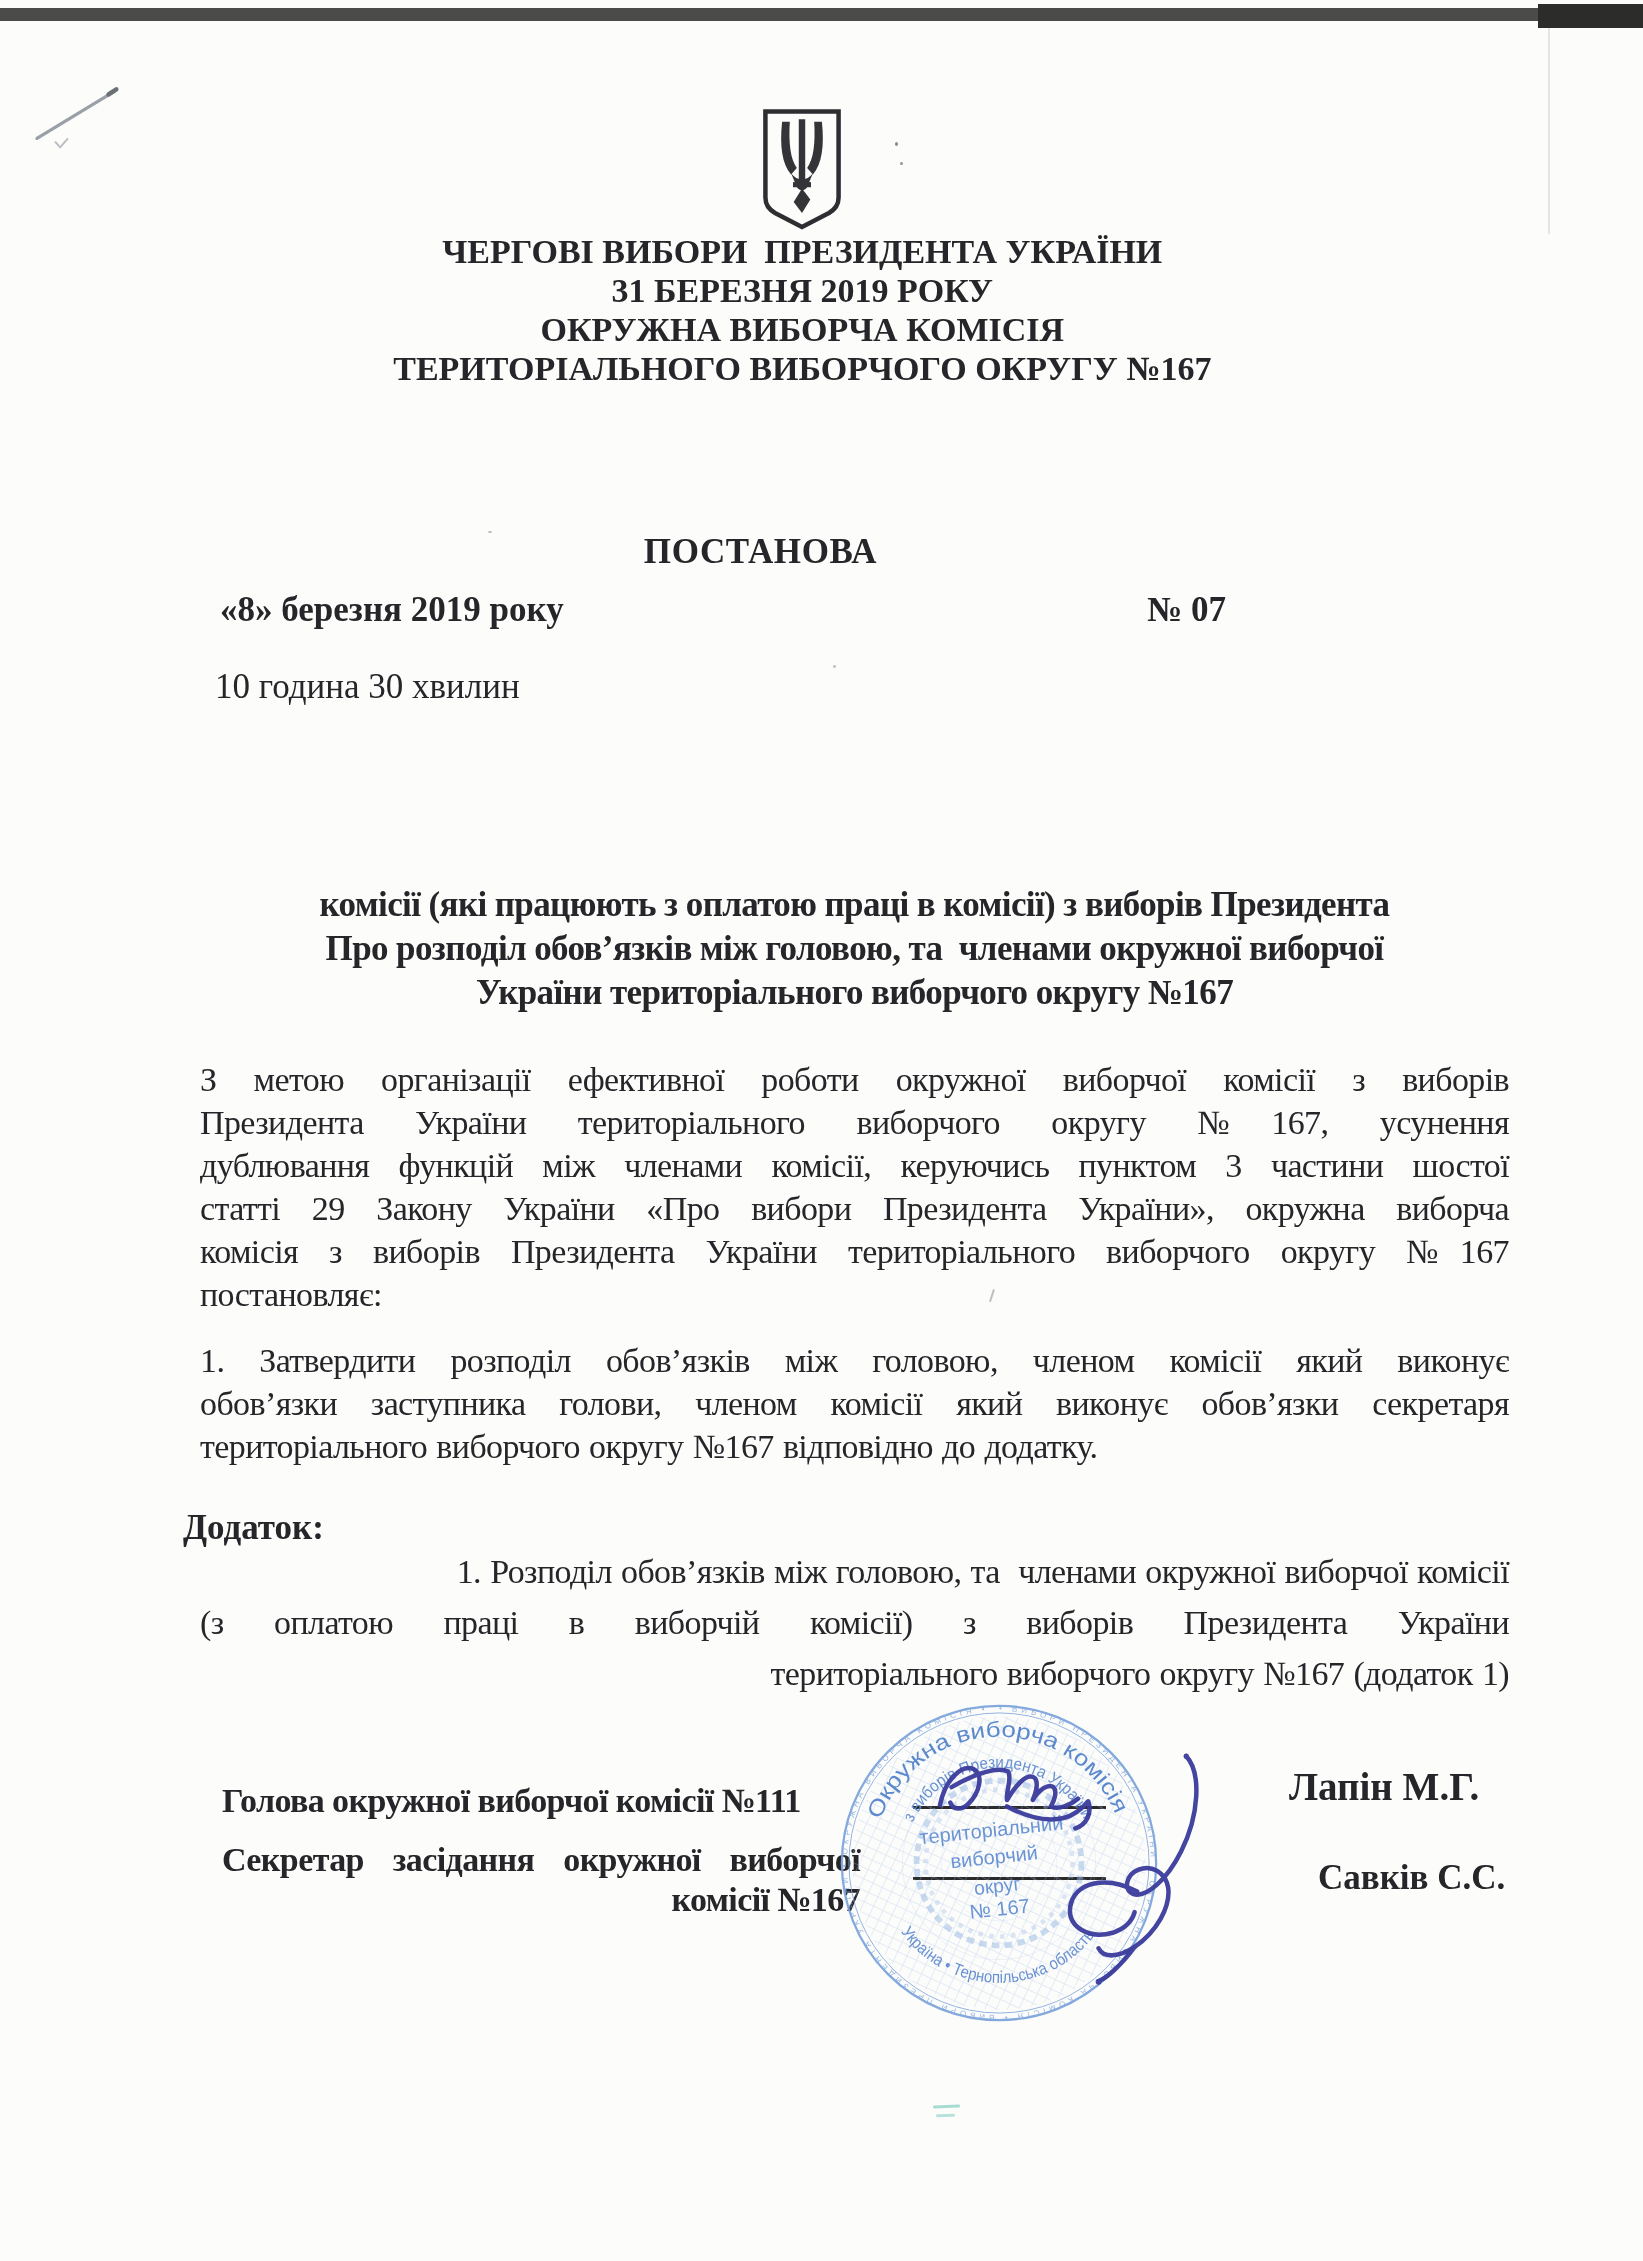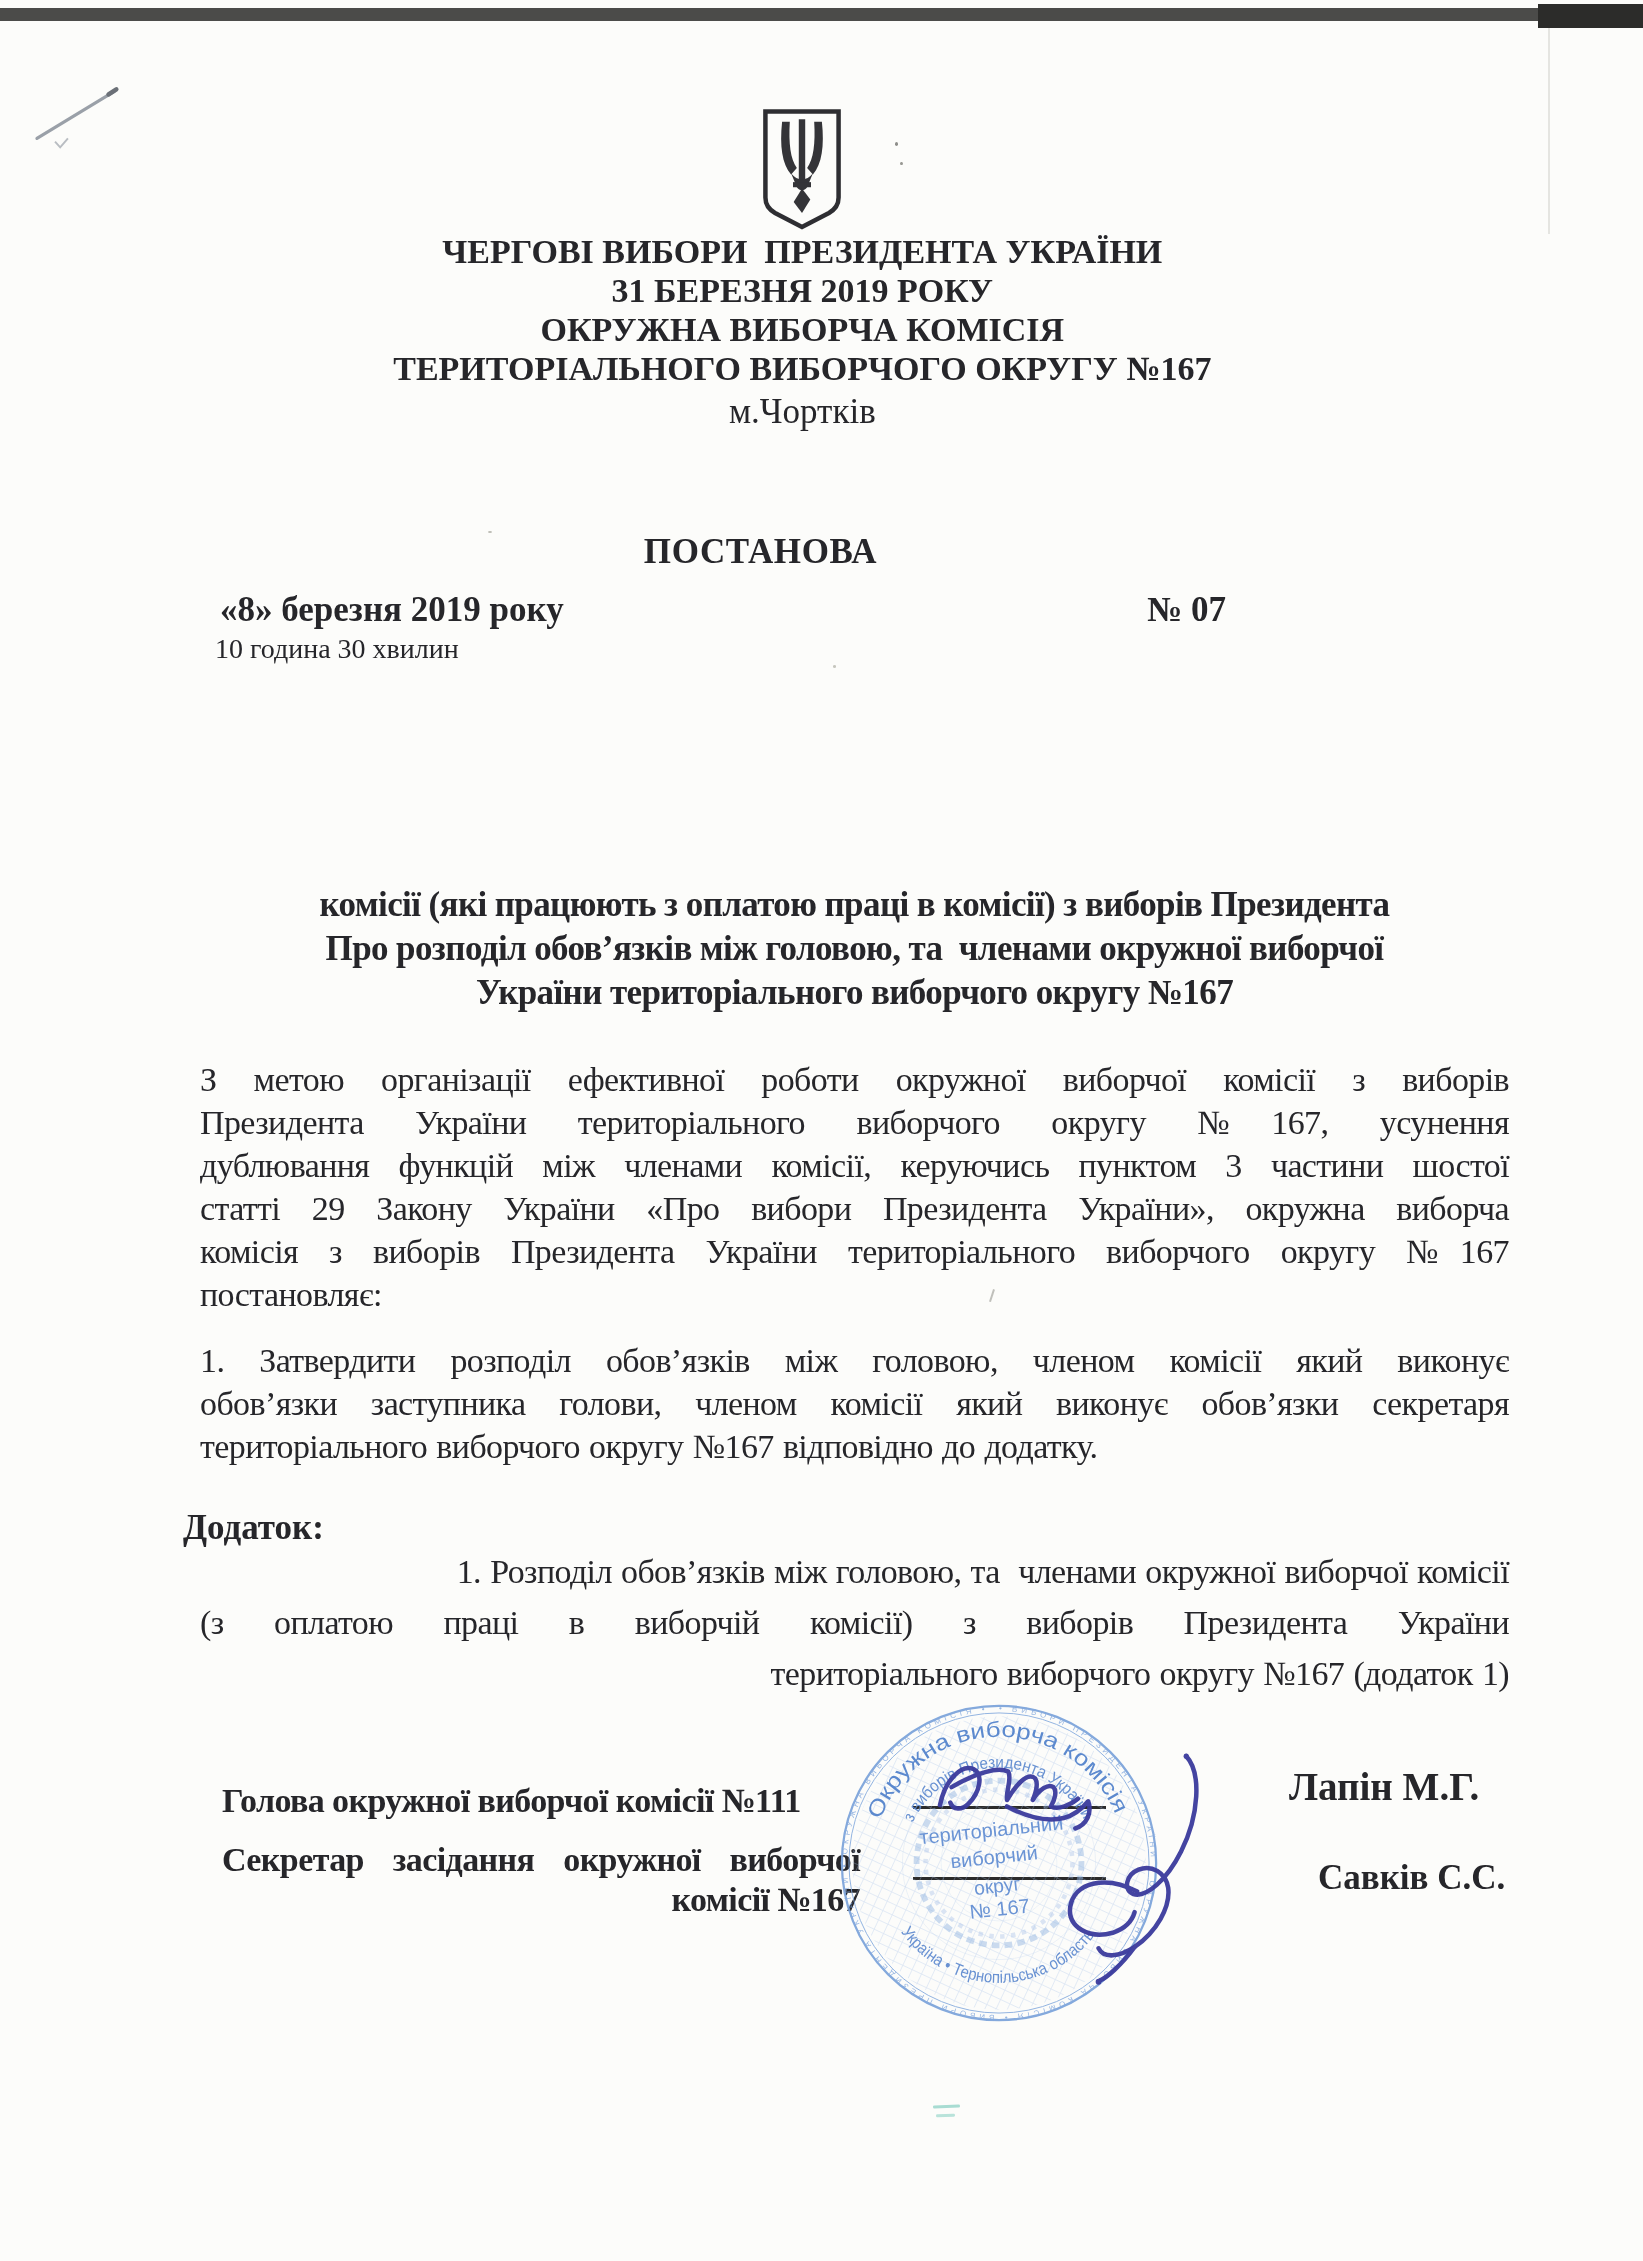--- a/index.html
+++ b/index.html
@@ -21,21 +21,21 @@
   
   .emblem{position:absolute;left:759px;top:106px;}
   .hdr{
     position:absolute;left:19.3px;top:232px;width:1566px;
     text-align:center;font-weight:bold;font-size:34px;line-height:39px;
   }
   .city{position:absolute;left:19.3px;top:392px;width:1566px;text-align:center;font-size:35px;}
   .title{position:absolute;left:0;top:532px;width:1521px;text-align:center;font-weight:bold;font-size:35px;letter-spacing:0.6px;}
   .date{position:absolute;left:220px;top:590px;font-weight:bold;font-size:35px;}
   .num{position:absolute;left:1147px;top:590px;font-weight:bold;font-size:35px;}
-  .time{position:absolute;left:215px;top:633px;font-size:28px;}
+  .time{position:absolute;left:215px;top:667px;font-size:35px;}
   
   .subject{position:absolute;left:200px;top:883px;width:1309px;text-align:center;
     font-weight:bold;font-size:35px;line-height:44px;letter-spacing:-0.6px;}
   .para{position:absolute;left:200px;width:1309px;font-size:34px;letter-spacing:-0.6px;word-spacing:1.3px;}
   .p1{top:1058px;line-height:43px;}
   .p2{top:1339px;line-height:43px;}
   .p3{top:1546px;line-height:51px;}
   .jpara div{text-align:justify;text-align-last:justify;text-justify:inter-word;}
   .jpara div:last-child{text-align:left;text-align-last:left;}
   .just{text-align:justify;text-align-last:justify;text-justify:inter-word;}
@@ -87,21 +87,20 @@
       <path d="M67,128 l13,17 l-13,21 l-13,-17 z"></path>
     </g>
   </svg>
 
   <div class="hdr">
       <div>ЧЕРГОВІ ВИБОРИ&nbsp; ПРЕЗИДЕНТА УКРАЇНИ</div>
       <div>31 БЕРЕЗНЯ 2019 РОКУ</div>
       <div>ОКРУЖНА ВИБОРЧА КОМІСІЯ</div>
       <div>ТЕРИТОРІАЛЬНОГО ВИБОРЧОГО ОКРУГУ №167</div>
     </div>
-  <div class="city">м.Чортків</div>
 
   <div class="title">ПОСТАНОВА</div>
   <div class="date">«8» березня 2019 року</div>
   <div class="num">№ 07</div>
   <div class="time">10 година 30 хвилин</div>
 
   <div class="subject">
       <div>комісії (які працюють з оплатою праці в комісії) з виборів Президента</div>
       <div>Про розподіл обов’язків між головою, та&nbsp; членами окружної виборчої</div>
       <div>України територіального виборчого округу №167</div>

